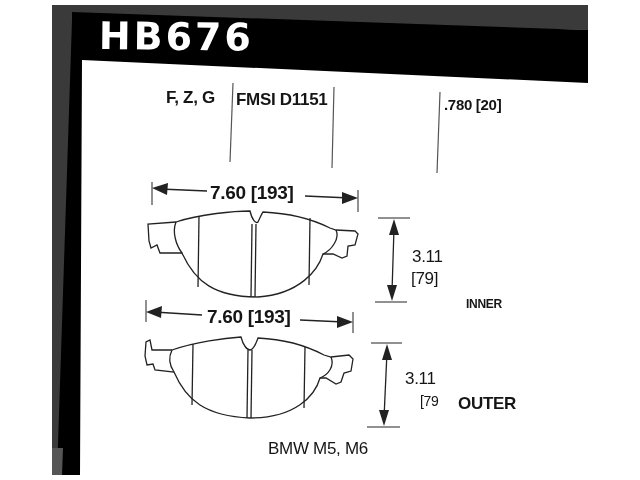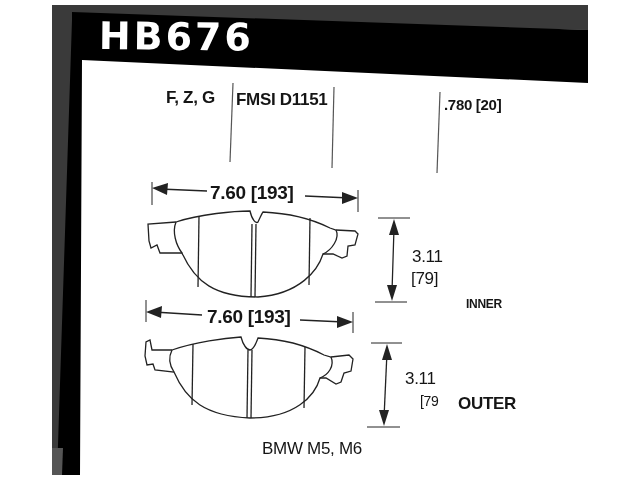--- a/index.html
+++ b/index.html
@@ -91,13 +91,13 @@
 <div class="lbl" style="left:210px;top:182px;font-size:19px;">7.60 [193]</div>
 <div class="lbl lbl-n" style="left:412px;top:247px;font-size:17px;">3.11</div>
 <div class="lbl lbl-n" style="left:411px;top:269px;font-size:17px;">[79]</div>
 <div class="lbl" style="left:466px;top:249px;font-size:12px;margin-top:48px;">INNER</div>
 
 <div class="lbl" style="left:207px;top:306px;font-size:19px;">7.60 [193]</div>
 <div class="lbl lbl-n" style="left:405px;top:369px;font-size:17px;">3.11</div>
 <div class="lbl lbl-n" style="left:420px;top:393px;font-size:14px;">[79</div>
 <div class="lbl" style="left:458px;top:370px;font-size:17px;margin-top:24px;">OUTER</div>
 
-<div class="lbl lbl-n" style="left:262px;top:439px;font-size:17px;text-align:right;">BMW M5, M6</div>
+<div class="lbl lbl-n" style="left:268px;top:439px;font-size:17px;text-align:right;">BMW M5, M6</div>
 
 </body></html>

